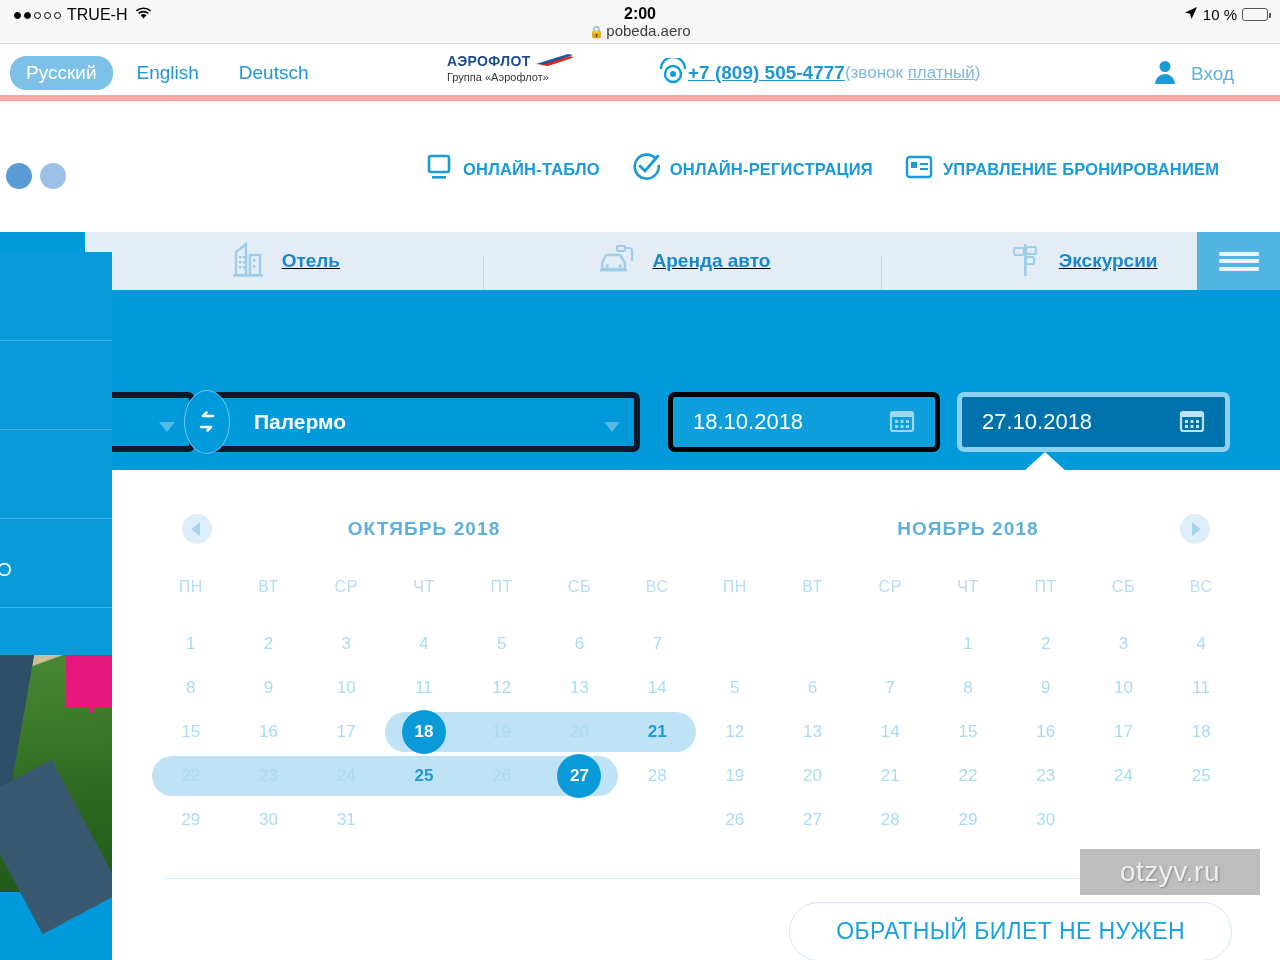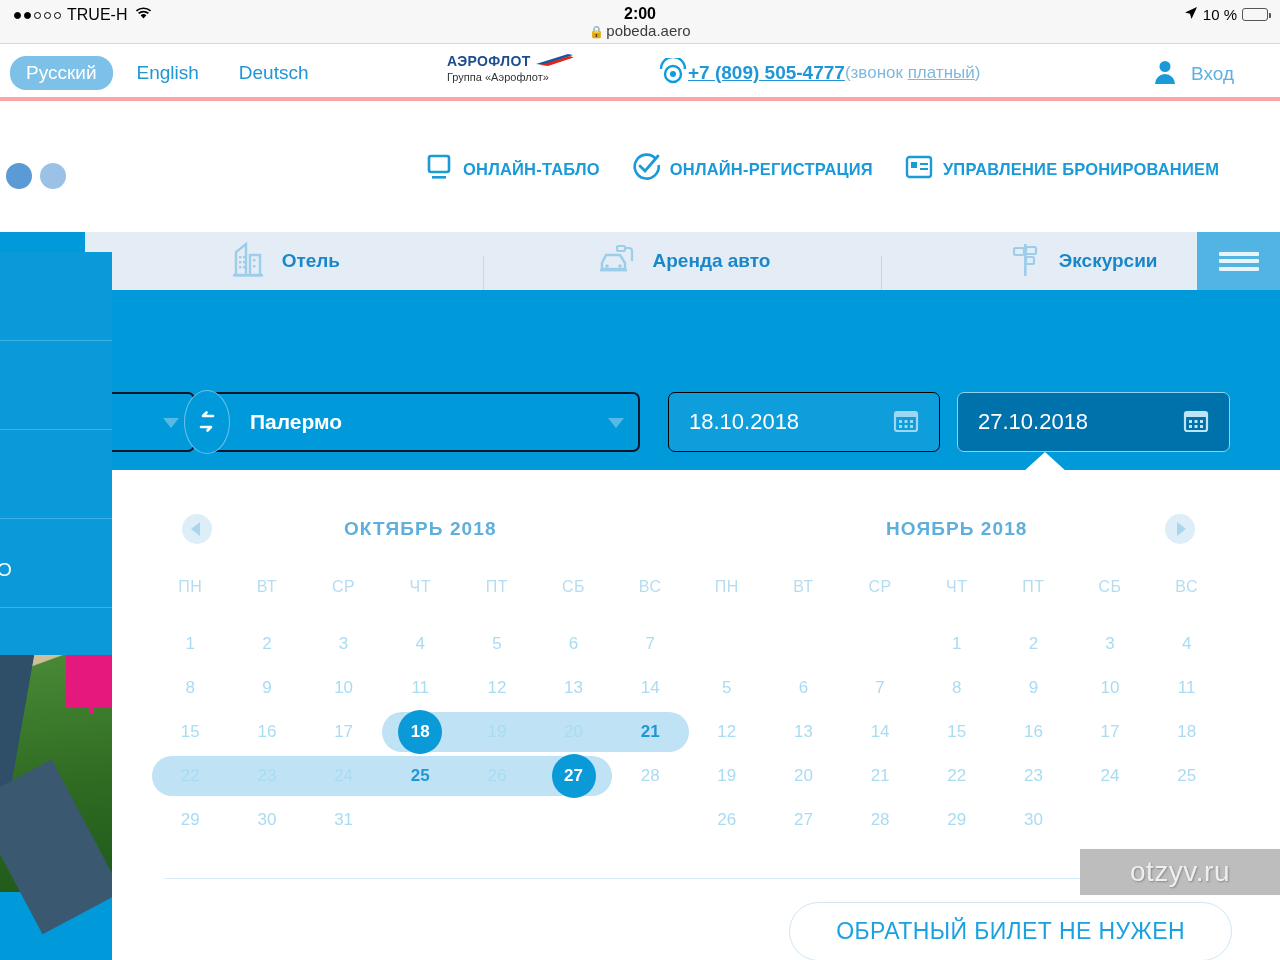--- a/index.html
+++ b/index.html
@@ -46,21 +46,21 @@
   .battery .level { height: 100%; background: #ff3b30; border-radius: 1px; }
   .sb-url {
     position: absolute; left: 0; right: 0; top: 22px;
     text-align: center; font-size: 15px; color: #3c3c3c;
   }
   .lock-ico { font-size: 12px; margin-right: 2px; }
 
   
   .header {
     position: absolute; top: 44px; left: 0; width: 1280px; height: 57px;
-    background: #ffffff; border-bottom: 4px solid #fca5a5;
+    background: #ffffff; border-bottom: 6px solid #fca5a5;
   }
   .langs { position: absolute; left: 10px; top: 12px; display: flex; align-items: center; gap: 8px; }
   .lang {
     font-size: 19px; color: #2196d6; padding: 6px 16px; border-radius: 16px;
     white-space: nowrap;
   }
   .lang.active { background: #7dc0e8; color: #ffffff; }
   .logo { position: absolute; left: 447px; top: 8px; width: 160px; text-align: left; }
   .logo-top { display: flex; align-items: center; gap: 3px; }
   .logo-word { font-size: 14px; font-weight: bold; color: #1d4d8f; letter-spacing: .4px; }
@@ -101,54 +101,54 @@
   .bluebody {
     position: absolute; top: 232px; left: 0; width: 1280px; height: 728px;
     background: #0099da;
   }
 
   
   .tabstrip {
     position: absolute; top: 0; left: 85px; width: 1195px; height: 58px;
     background: #e4edf5;
   }
-  .tab-items { display: flex; align-items: flex-end; height: 58px; }
+  .tab-items { display: flex; align-items: flex-end; height: 58px; text-decoration: underline; }
   .tab {
     display: flex; align-items: center; gap: 14px; height: 58px;
     padding: 0 22px; flex: 1; justify-content: center;
   }
   .tab-label { font-size: 19px; font-weight: bold; color: #1a87c9; white-space: nowrap; }
   .tab-div { width: 1px; height: 34px; background: #c6d7e6; }
   .burger {
     position: absolute; right: 0; top: 0; width: 83px; height: 58px;
     background: #52b4e2; display: flex; align-items: center; justify-content: center;
   }
   .burger span { display: block; width: 40px; height: 4px; background: #e8f4fb; margin: 3.5px 0; border-radius: 1px; }
 
   
   .searchrow { position: absolute; top: 160px; left: 0; width: 1280px; height: 66px; }
   .field {
-    position: absolute; height: 60px; border: 2px solid #0f172a; border-radius: 7px;
+    position: absolute; height: 60px; border: 6px solid #0f172a; border-radius: 7px;
     background: #0099da; display: flex; align-items: center;
   }
   .field.from { left: -110px; width: 305px; border-radius: 7px; }
   .field.to { left: 210px; width: 430px; padding-left: 38px; }
   .field-text { font-size: 21px; font-weight: bold; color: #ffffff; }
   .caret {
     position: absolute; right: 14px; top: 24px;
     width: 0; height: 0; border-left: 8px solid transparent; border-right: 8px solid transparent;
     border-top: 10px solid #57b9e6;
   }
   .swap {
     position: absolute; left: 184px; top: -2px; width: 46px; height: 64px;
     border: 1px solid #6cc3e9; border-radius: 50%; background: #0099da;
     display: flex; align-items: center; justify-content: center; z-index: 3;
   }
   .datefield {
-    position: absolute; height: 60px; border: 1px solid #000000; border-radius: 7px;
+    position: absolute; height: 60px; border: 5px solid #000000; border-radius: 7px;
     display: flex; align-items: center; padding: 0 20px; justify-content: space-between;
   }
   .datefield.d1 { left: 668px; width: 272px; background: #0e9edc; }
   .datefield.d2 { left: 957px; width: 273px; background: #0072ab; border-color: #8ed1ee; }
   .date-text { font-size: 22px; color: #ffffff; }
   .cal-pointer {
     position: absolute; left: 1023px; top: 452px;
     width: 0; height: 0;
     border-left: 22px solid transparent; border-right: 22px solid transparent;
     border-bottom: 20px solid #ffffff; z-index: 6;
@@ -183,21 +183,21 @@
   .photo-water {
     position: absolute; right: -10px; bottom: 0; width: 90px; height: 150px;
     background: #3a5870; transform: rotate(-28deg); transform-origin: bottom right;
   }
 
   
   .calendar {
     position: absolute; top: 470px; left: 112px; width: 1168px; height: 490px;
     background: #ffffff; z-index: 5;
   }
-  .cal-months { display: flex; padding: 36px 55px 0 40px; }
+  .cal-months { display: flex; padding: 36px 40px 0 40px; }
   .month { width: 50%; position: relative; }
   .m-head {
     height: 46px; display: flex; align-items: center; justify-content: center;
     position: relative;
   }
   .m-title {
     font-size: 19px; font-weight: bold; color: #5fafdd; letter-spacing: 1.1px;
   }
   .nav-arrow {
     position: absolute; top: 8px; width: 30px; height: 30px; border-radius: 50%;
@@ -246,21 +246,21 @@
   .cal-actions {
     position: absolute; right: 48px; top: 432px;
   }
   .noreturn-btn {
     border: 1px solid #cfe6f5; border-radius: 30px; background: #ffffff;
     padding: 15px 46px; font-size: 23px; color: #1aa1e0; letter-spacing: .4px;
     white-space: nowrap;
   }
 
   .watermark {
-    position: absolute; left: 1080px; top: 849px; width: 200px; height: 46px;
+    position: absolute; left: 1080px; top: 849px; width: 180px; height: 46px;
     background: #bdbdbd; z-index: 7;
     display: flex; align-items: center; justify-content: center;
   }
   .watermark span {
     font-size: 28px; color: #efefef; letter-spacing: .5px;
     text-shadow: 1px 1px 2px rgba(0,0,0,.28);
   }
 </style>
 </head>
 <body>

